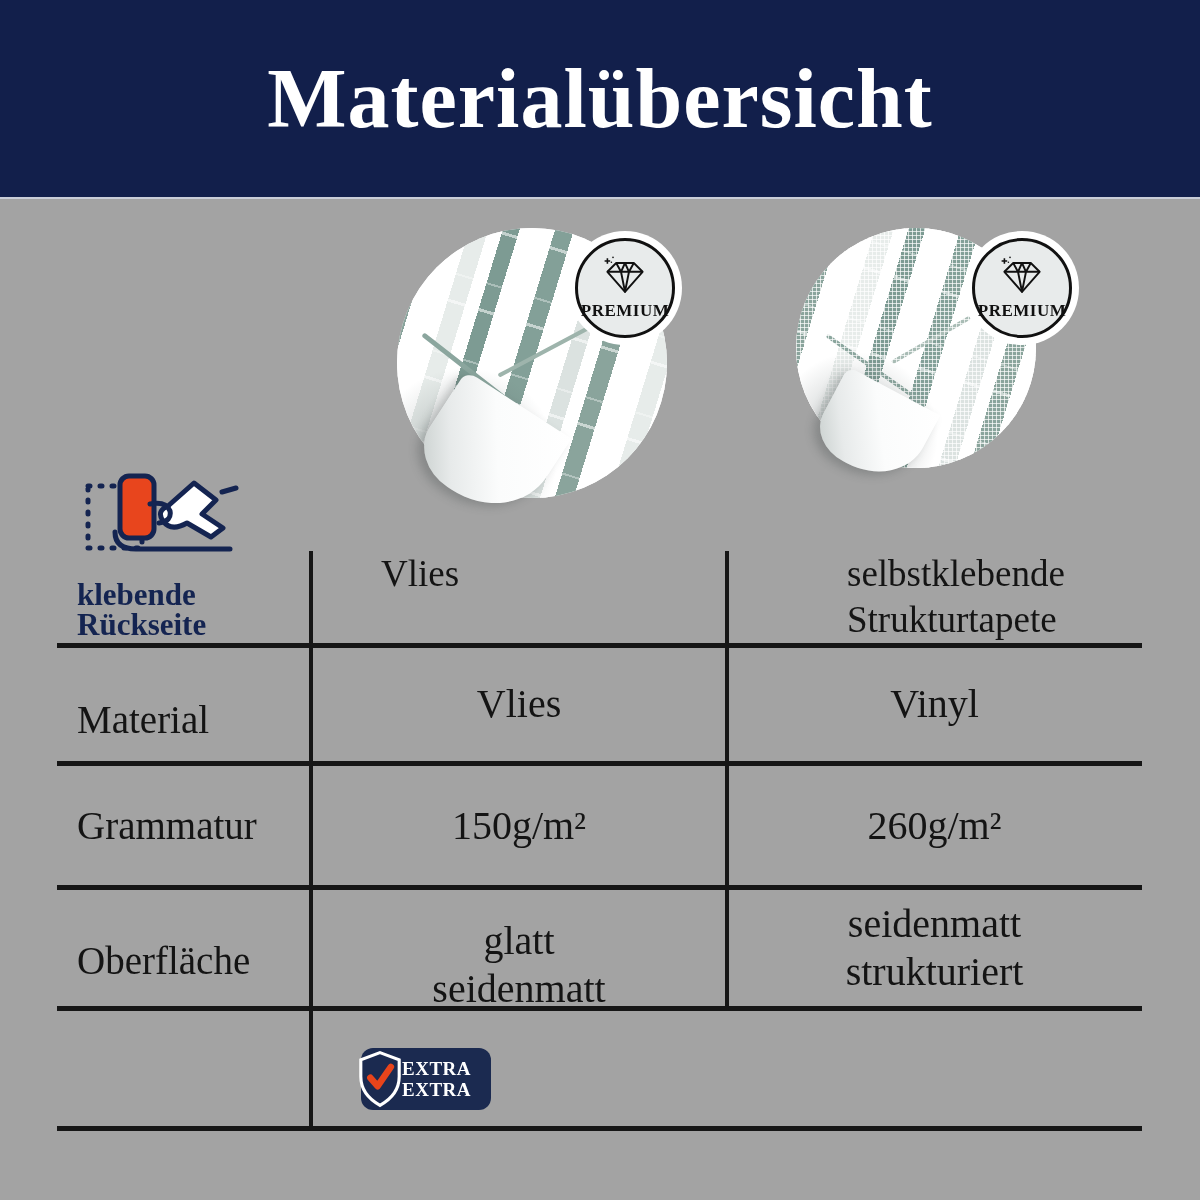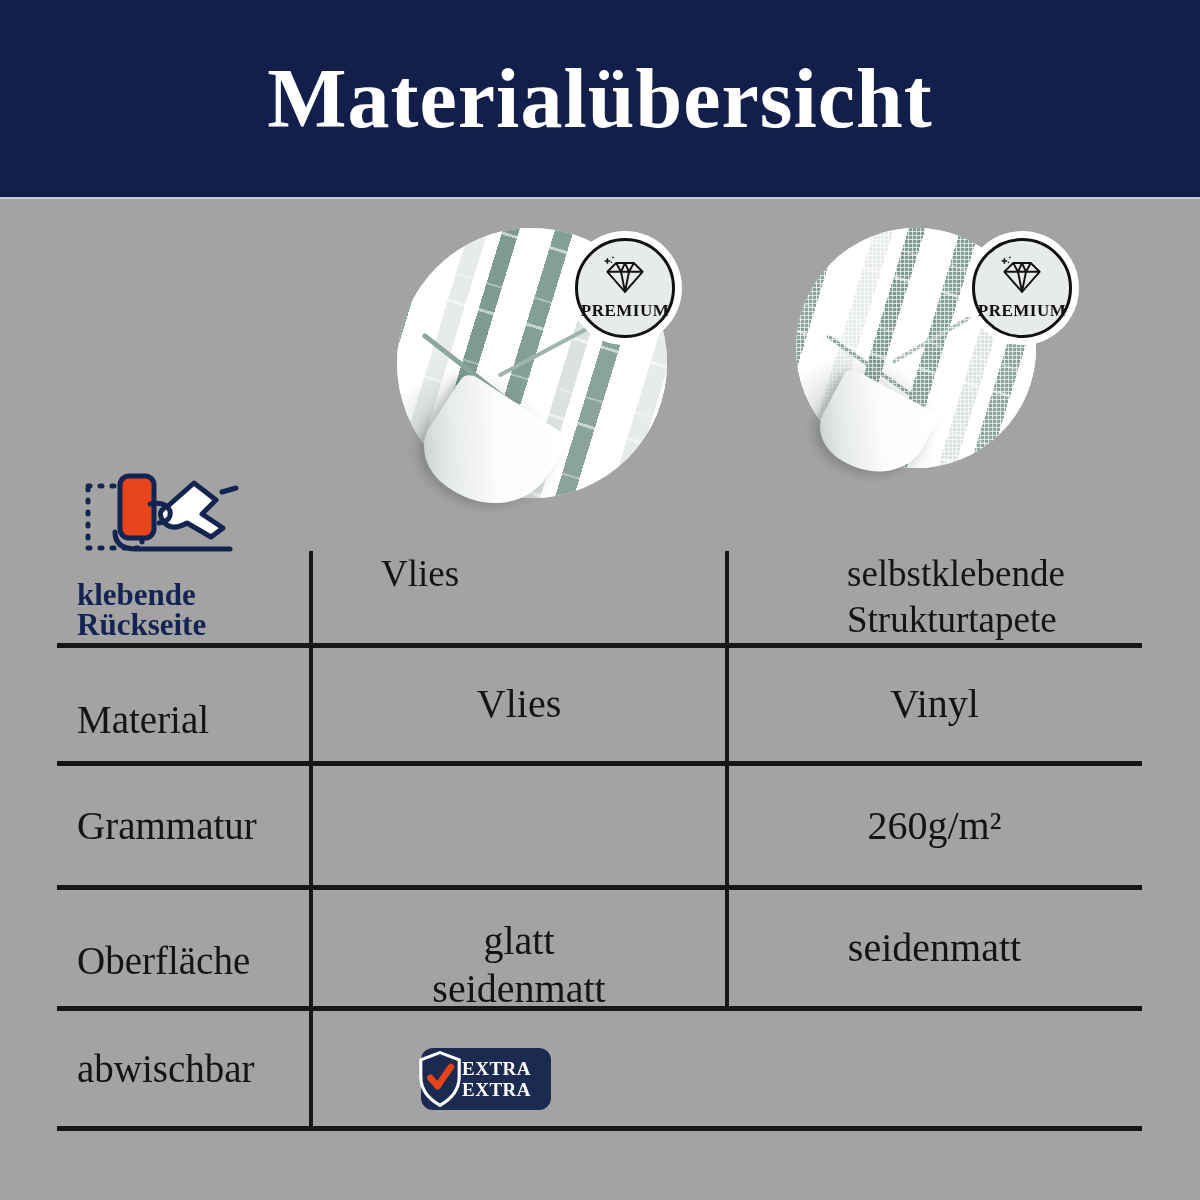--- a/index.html
+++ b/index.html
@@ -50,21 +50,21 @@
   .cell{position:absolute;font-size:40px;color:#141414;}
   .hdr{font-size:37px;line-height:46px;}
   .hdr.c2{left:313px;top:551px;width:412px;padding-left:68px;box-sizing:border-box;}
   .hdr.c3{left:729px;top:551px;width:410px;padding-left:118px;box-sizing:border-box;}
   .rowlabel{left:57px;width:252px;display:flex;align-items:center;padding-left:20px;box-sizing:border-box;font-size:39px;}
   .val{display:flex;align-items:center;justify-content:center;text-align:center;}
   .val.c2{left:313px;width:412px;}
   .val.c3{left:729px;width:411px;}
   .twoline{line-height:48px;}
   .merged{left:313px;top:1011px;width:827px;height:136px;display:flex;align-items:center;
-          padding-left:108px;box-sizing:border-box;gap:68px;}
+          padding-left:48px;box-sizing:border-box;gap:68px;}
   
   .corner-icon{position:absolute;left:84px;top:472px;}
   .corner-label{position:absolute;left:77px;top:556px;color:#142451;font-weight:700;
                 font-size:31px;line-height:30px;margin-top:24px;}
   
   .extra-badge{position:relative;width:130px;height:62px;background:#1b2a50;border-radius:12px;flex:0 0 auto;}
   .extra-badge svg{position:absolute;left:-5px;top:1px;}
   .extra-text{position:absolute;left:41px;top:10px;color:#fff;font-weight:700;font-size:19px;
               line-height:21px;letter-spacing:.5px;}
 </style>
@@ -151,36 +151,37 @@
   <div class="cell hdr c3">
     <div>selbstklebende</div>
     <div>Strukturtapete</div>
   </div>
 
   <div class="cell rowlabel" style="top:662px;height:115px;">Material</div>
   <div class="cell val c2" style="top:646px;height:115px;">Vlies</div>
   <div class="cell val c3" style="top:646px;height:115px;">Vinyl</div>
 
   <div class="cell rowlabel" style="top:766px;height:119px;">Grammatur</div>
+  <div class="cell val c2" style="top:766px;height:119px;">150g/m²</div>
   <div class="cell val c3" style="top:766px;height:119px;">260g/m²</div>
 
   <div class="cell rowlabel" style="top:890px;height:140px;">Oberfläche</div>
   <div class="cell val c2" style="top:890px;height:150px;">
     <div class="twoline">
       <div>glatt</div>
       <div>seidenmatt</div>
     </div>
   </div>
   <div class="cell val c3" style="top:890px;height:116px;">
     <div class="twoline">
       <div>seidenmatt</div>
+      <div>strukturiert</div>
     </div>
   </div>
 
-  <div class="cell rowlabel" style="top:1011px;height:115px;">abwischbar</div>
   <div class="cell merged">
     <div class="extra-badge">
       <svg width="48" height="60" viewBox="0 0 40 50">
         <path d="M20 3 L36 9 V23 C36 34 29 42 20 47 C11 42 4 34 4 23 V9 Z" fill="#1b2a50" stroke="#ffffff" stroke-width="2.6"></path>
         <path d="M12 24 L18 31 L29 15" stroke="#e8441b" stroke-width="5.5" fill="none" stroke-linecap="round" stroke-linejoin="round"></path>
       </svg>
       <div class="extra-text">
         <div>EXTRA</div>
         <div>EXTRA</div>
       </div>

